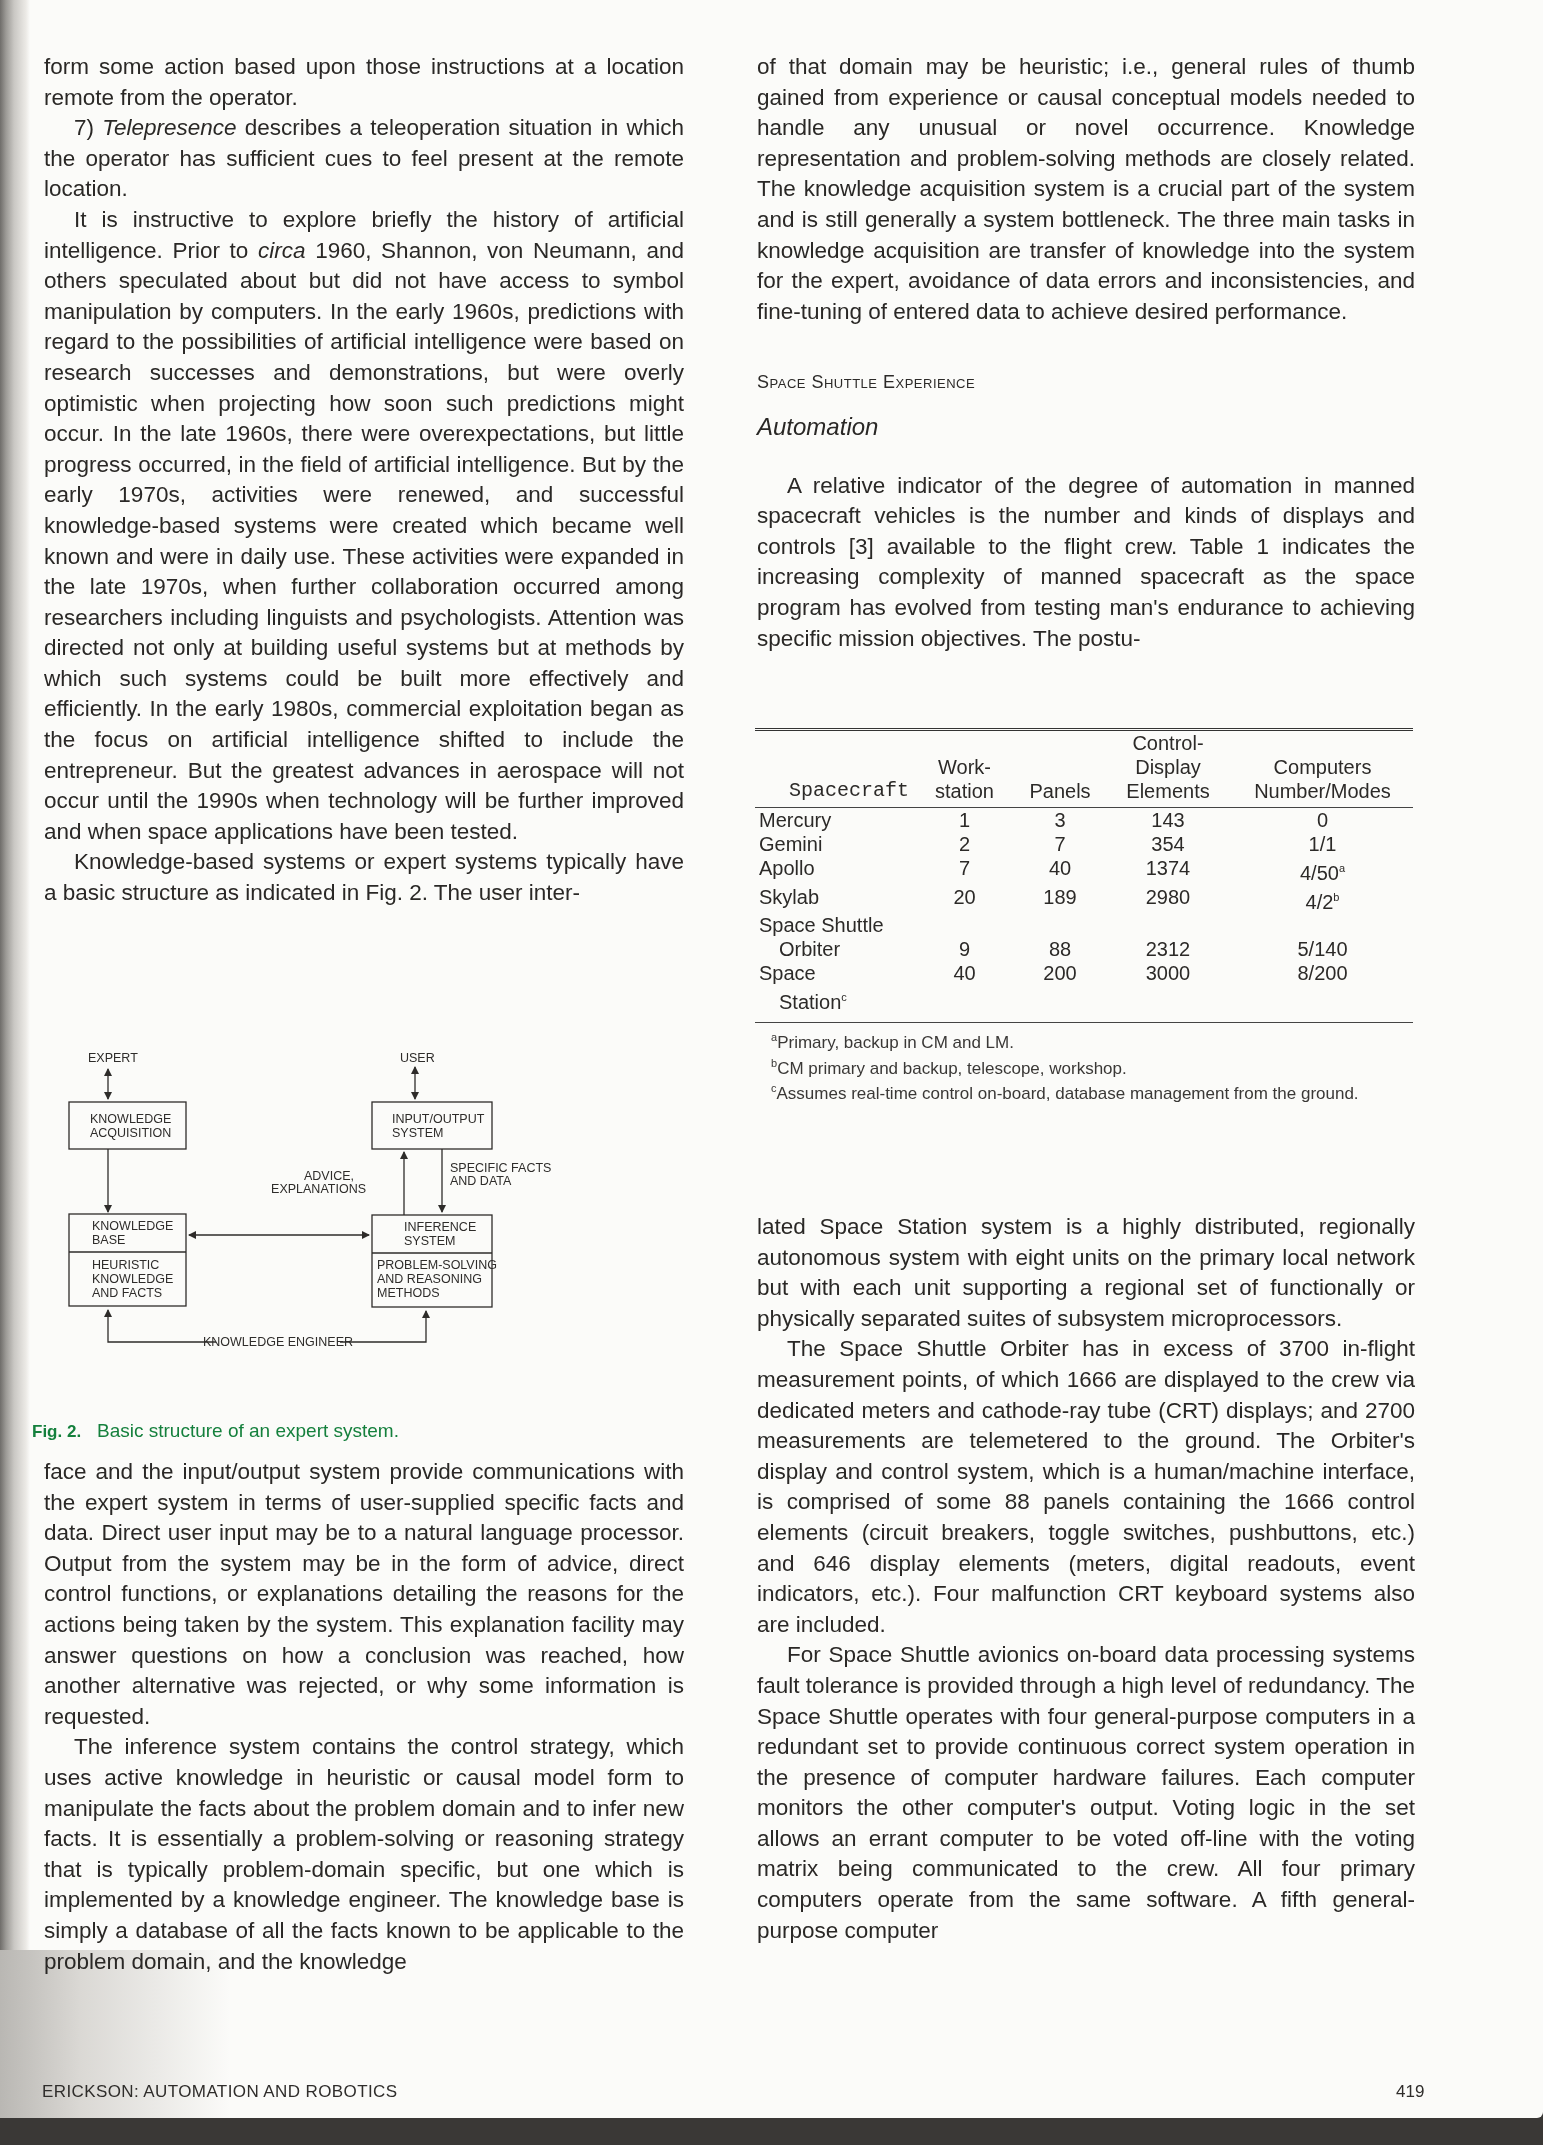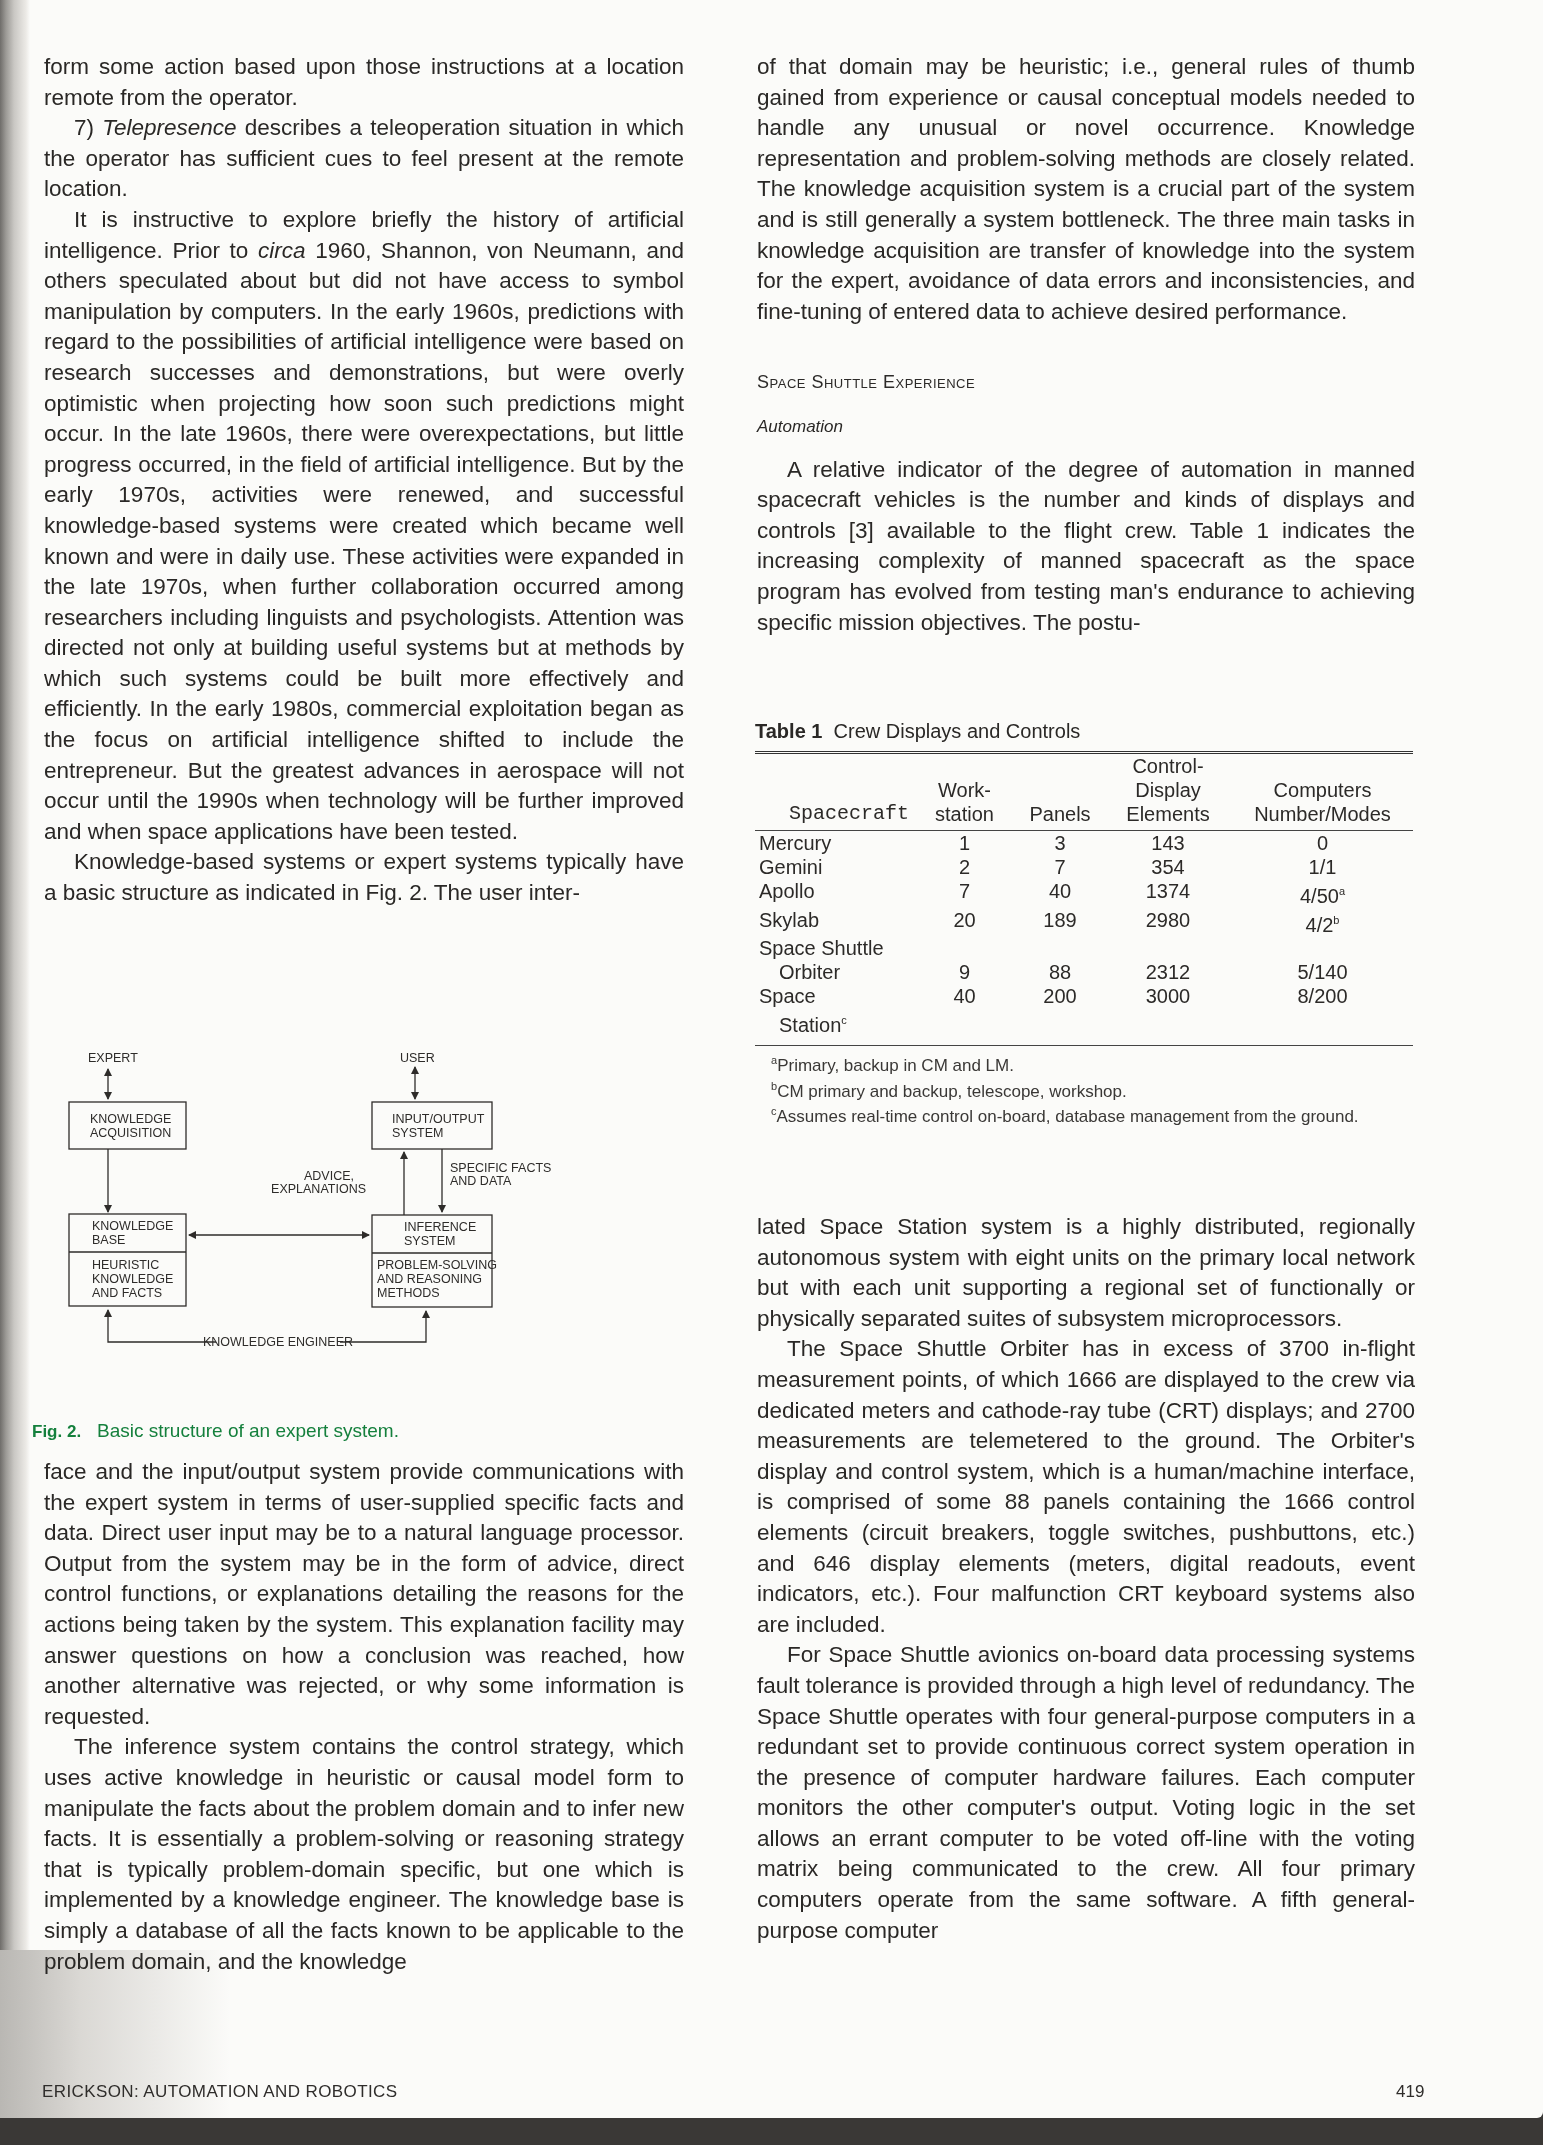--- a/index.html
+++ b/index.html
@@ -136,28 +136,25 @@
   </div>
 
   <div class="col left-col" style="top:1457px;">
     <p>face and the input/output system provide communications with the expert system in terms of user-supplied specific facts and data. Direct user input may be to a natural language processor. Output from the system may be in the form of advice, direct control functions, or explanations detailing the reasons for the actions being taken by the system. This explanation facility may answer questions on how a conclusion was reached, how another alternative was rejected, or why some information is requested.</p>
     <p class="indent">The inference system contains the control strategy, which uses active knowledge in heuristic or causal model form to manipulate the facts about the problem domain and to infer new facts. It is essentially a problem-solving or reasoning strategy that is typically problem-domain specific, but one which is implemented by a knowledge engineer. The knowledge base is simply a database of all the facts known to be applicable to the problem domain, and the knowledge</p>
   </div>
 
   <div class="col right-col" style="top:52px;">
     <p>of that domain may be heuristic; i.e., general rules of thumb gained from experience or causal conceptual models needed to handle any unusual or novel occurrence. Knowledge representation and problem-solving methods are closely related. The knowledge acquisition system is a crucial part of the system and is still generally a system bottleneck. The three main tasks in knowledge acquisition are transfer of knowledge into the system for the expert, avoidance of data errors and inconsistencies, and fine-tuning of entered data to achieve desired performance.</p>
     <div class="sc-heading" style="margin-top:40px;">Space Shuttle Experience</div>
-    <div class="italic" style="margin-top:14px; margin-bottom:12px; font-size:17px;">Automation</div>
+    <div class="italic" style="margin-top:14px; margin-bottom:28px; font-size:24px;">Automation</div>
     <p class="indent">A relative indicator of the degree of automation in manned spacecraft vehicles is the number and kinds of displays and controls [3] available to the flight crew. Table 1 indicates the increasing complexity of manned spacecraft as the space program has evolved from testing man's endurance to achieving specific mission objectives. The postu-</p>
   </div>
 
   <div style="position:absolute; left:755px; top:720px; width:658px;">
-    <div class="table-title">
-      <b>Table 1</b>&nbsp;&nbsp;<span>Crew Displays and Controls</span>
-    </div>
     <div class="tbl-rule-double" style="margin-top:8px;"></div>
     <table class="crew">
       <thead>
         <tr>
           <th style="text-align:right; width:150px;font-family:Liberation Mono, monospace;">Spacecraft</th>
           <th class="num" style="width:95px;"><span>Work-</span><br><span>station</span></th>
           <th class="num" style="width:80px;">Panels</th>
           <th class="num" style="width:120px;"><span>Control-</span><br><span>Display</span><br><span>Elements</span></th>
           <th class="num"><span>Computers</span><br><span>Number/Modes</span></th>
         </tr>

